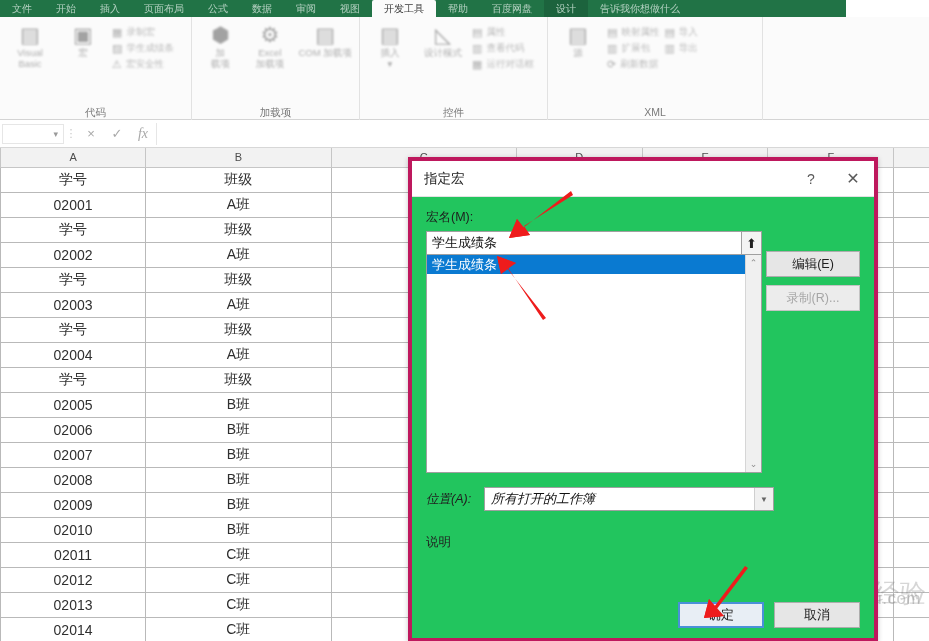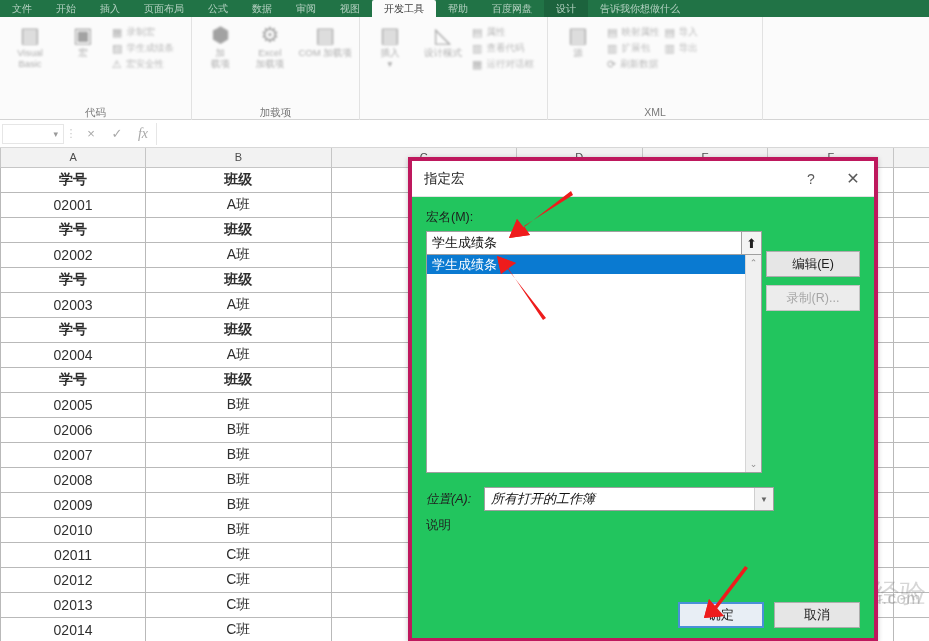--- a/index.html
+++ b/index.html
@@ -7,21 +7,21 @@
     margin: 0; padding: 0;
     width: 929px; height: 641px;
     overflow: hidden;
     font-family: "Liberation Sans", "DejaVu Sans", sans-serif;
     background: #ffffff;
   }
   #root { position: relative; width: 929px; height: 641px; overflow: hidden; }
 
   
   .ribbon-tabs {
-    position: absolute; top: 0; left: 0; width: 929px; height: 17px;
+    position: absolute; top: 0; left: 0; width: 846px; height: 17px;
     background: #217346; display: flex; align-items: flex-start;
     overflow: hidden;
   }
   .ribbon-tab {
     color: #e9f3ee; font-size: 10px; padding: 0 12px; height: 17px;
     line-height: 17px; white-space: nowrap; opacity: .72;
     filter: blur(0.7px);
   }
   .ribbon-tab.active {
     background: #fbfbfb; color: #3c3c3c; opacity: 1; border-radius: 2px 2px 0 0;
@@ -97,21 +97,21 @@
   .colhdr {
     height: 19px; background: #f2f2f2; border: 1px solid #c6c6c6;
     border-top: none; font-size: 11px; font-weight: normal;
     color: #4d4d4d; text-align: center; filter: blur(0.4px);
   }
   .cell {
     height: 25px; border: 1px solid #b9b9b9; font-size: 14px;
     color: #2f2f2f; text-align: center; white-space: nowrap;
     overflow: hidden; filter: blur(0.55px); background: #fff;
   }
-  .cell.hdr { font-weight: bold; }
+  .cell.hdr { font-weight: normal; }
 
   
 
   
   .dialog {
     position: absolute; left: 408px; top: 157px; width: 470px; height: 485px;
     background: #22c55e; border: 4px solid #be185d;
     box-shadow: 0 1px 5px rgba(0,0,0,.22);
     font-size: 12px; color: #202020;
   }
@@ -182,21 +182,21 @@
   .combo {
     width: 290px; height: 24px; background: #ffffff; border: 1px solid #a0a0a0;
     display: flex; align-items: center;
   }
   .combo .val { flex: 1; padding-left: 6px; font-size: 13px; color: #111; filter: blur(0.45px); }
   .combo .arw {
     width: 19px; height: 22px; background: #f0f0f0; border-left: 1px solid #cfcfcf;
     display: flex; align-items: center; justify-content: center;
     font-size: 8px; color: #666;
   }
-  .desc-label { margin-top: 6px; font-size: 12.5px; filter: blur(0.35px); }
+  .desc-label { margin-top: 23px; font-size: 12.5px; filter: blur(0.35px); }
   .desc-box { margin-top: 4px; width: 440px; height: 54px; }
 
   .dlg-footer {
     position: absolute; bottom: 10px; right: 14px;
     display: flex; gap: 10px;
   }
   .footer-btn {
     width: 86px; height: 26px; background: #e6e6e6; border: 1px solid #adadad;
     font-size: 13px; color: #1a1a1a; display: flex;
     align-items: center; justify-content: center; filter: blur(0.5px);
@@ -310,20 +310,21 @@
           <div class="small-btn">
             <span class="glyph">▥</span>
             <span>查看代码</span>
           </div>
           <div class="small-btn">
             <span class="glyph">▦</span>
             <span>运行对话框</span>
           </div>
         </div>
       </div>
+      <div class="rgroup-title">控件</div>
     </div>
 
     <div class="rgroup" style="width:215px">
       <div class="rgroup-inner">
         <div class="big-btn">
           <span class="glyph">▤</span>
           <span class="lbl">源</span>
         </div>
         <div class="small-col">
           <div class="small-btn">

